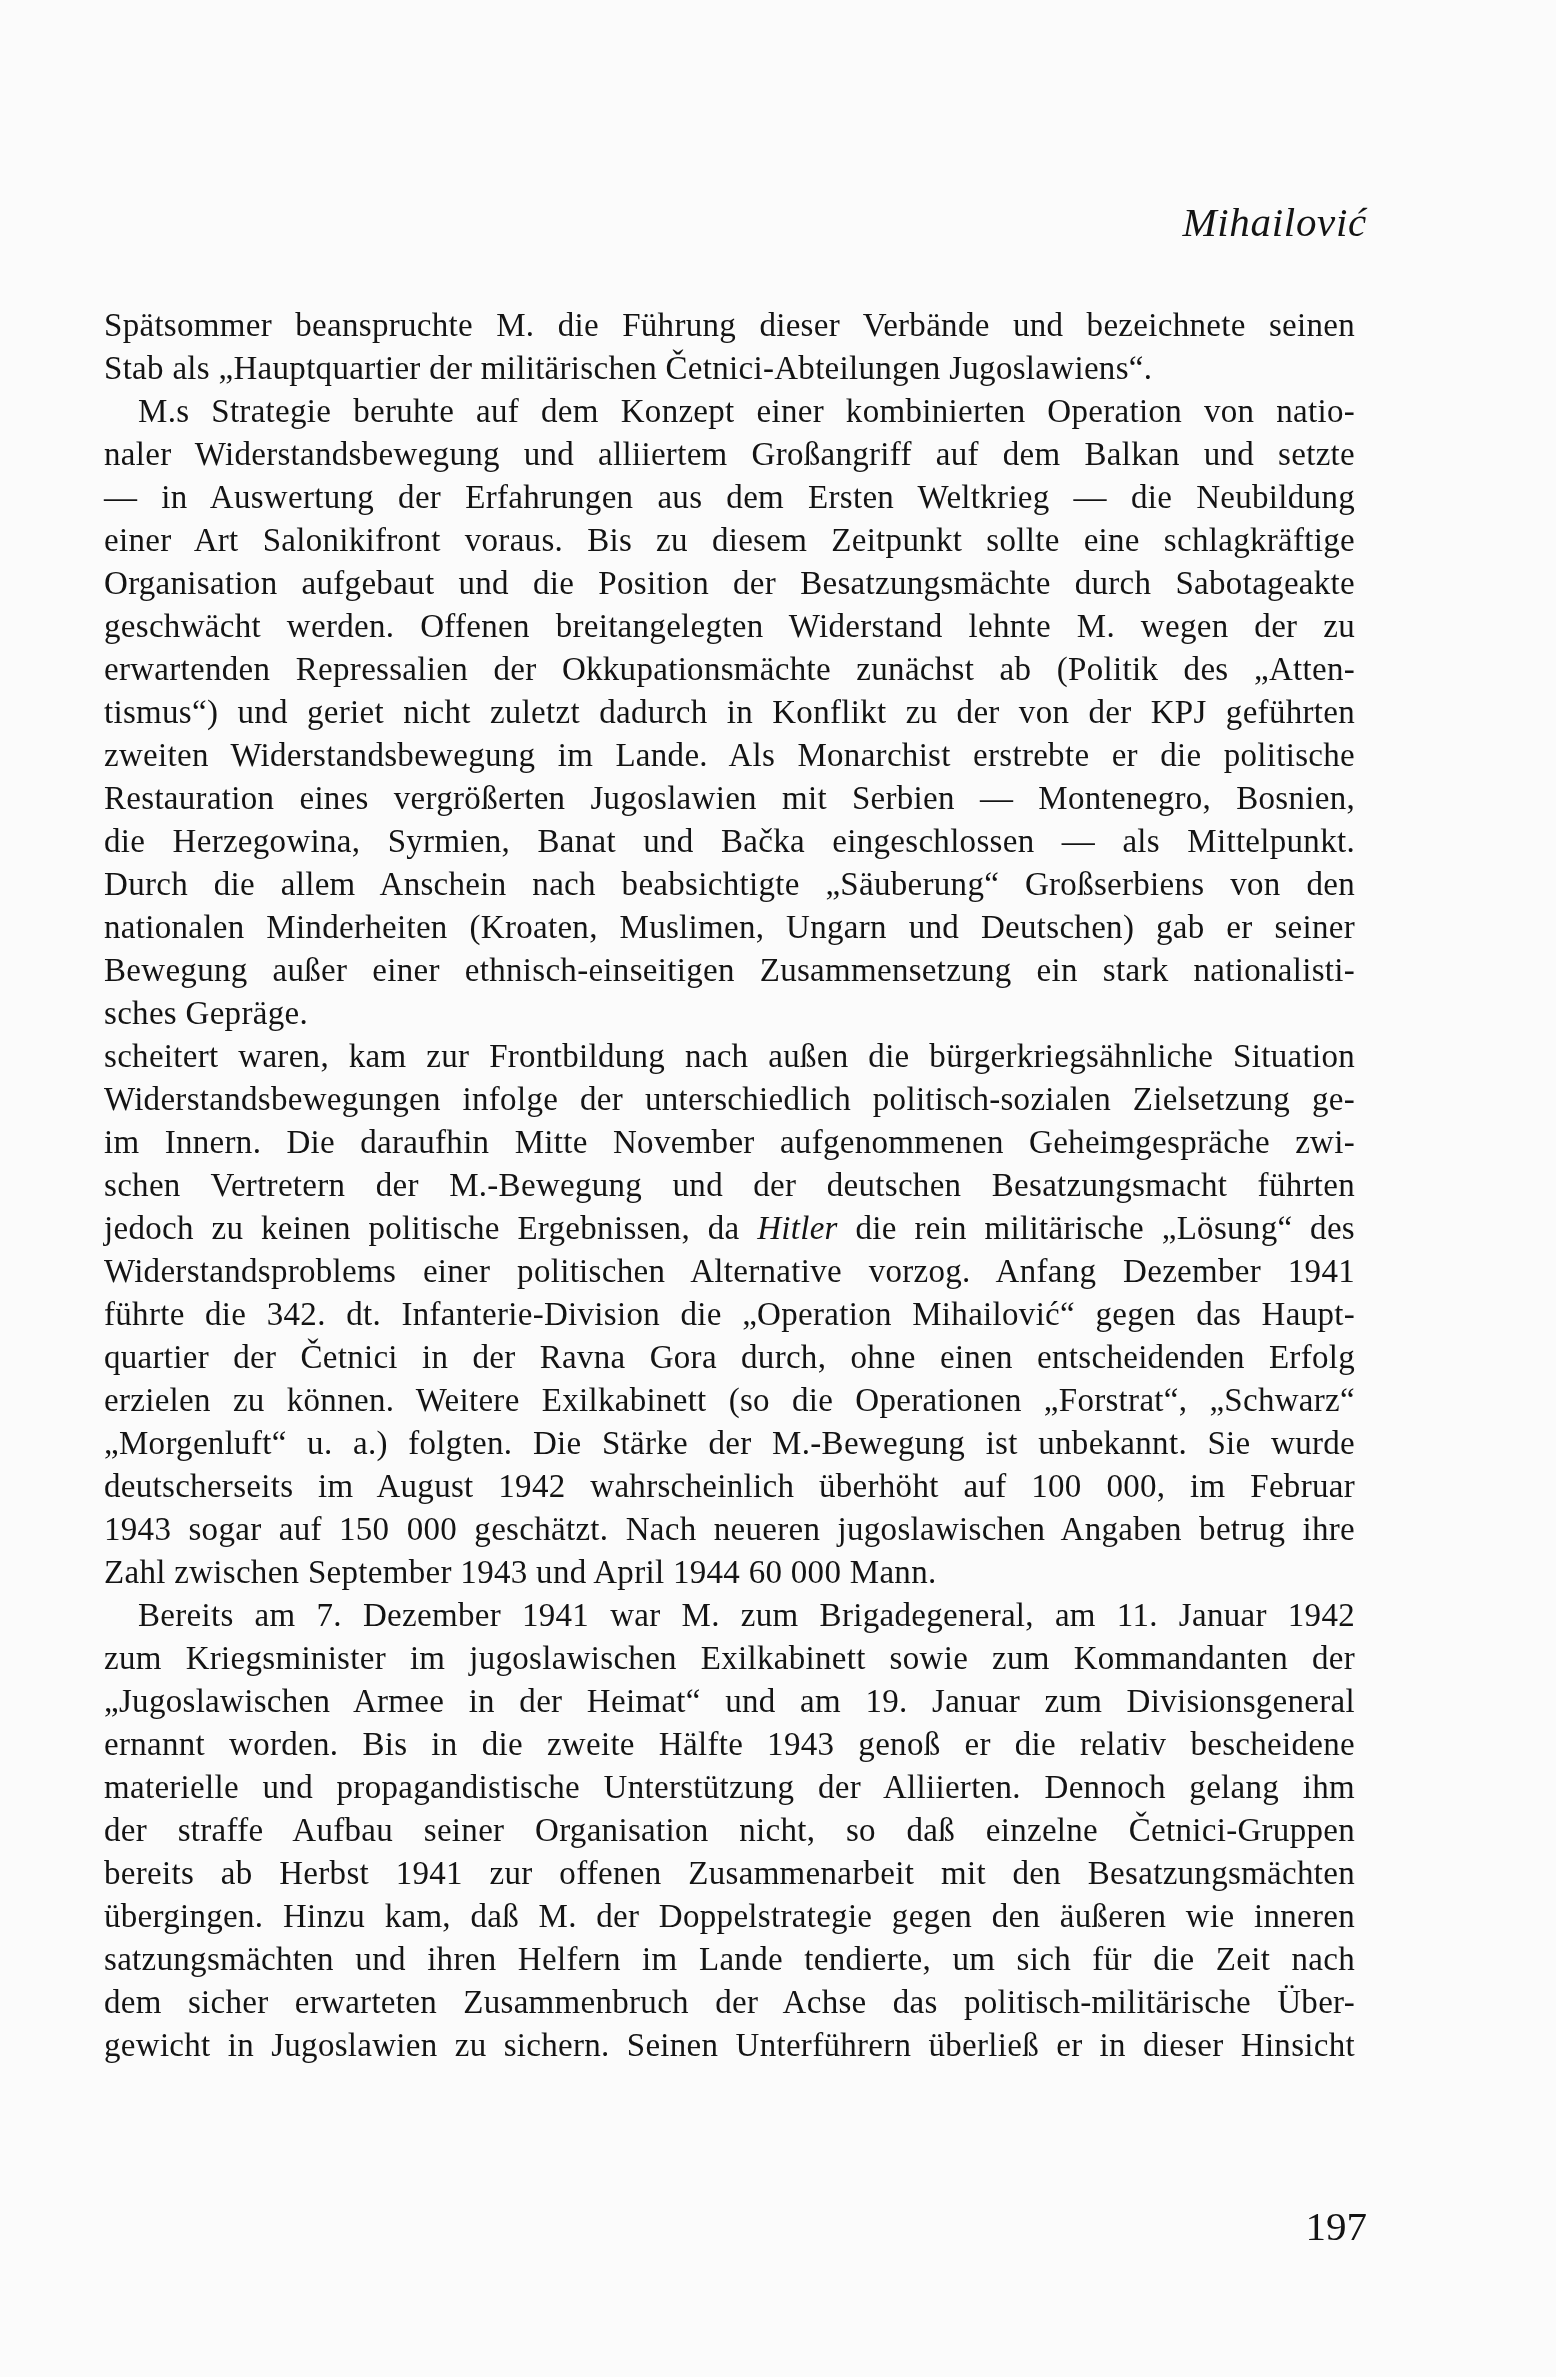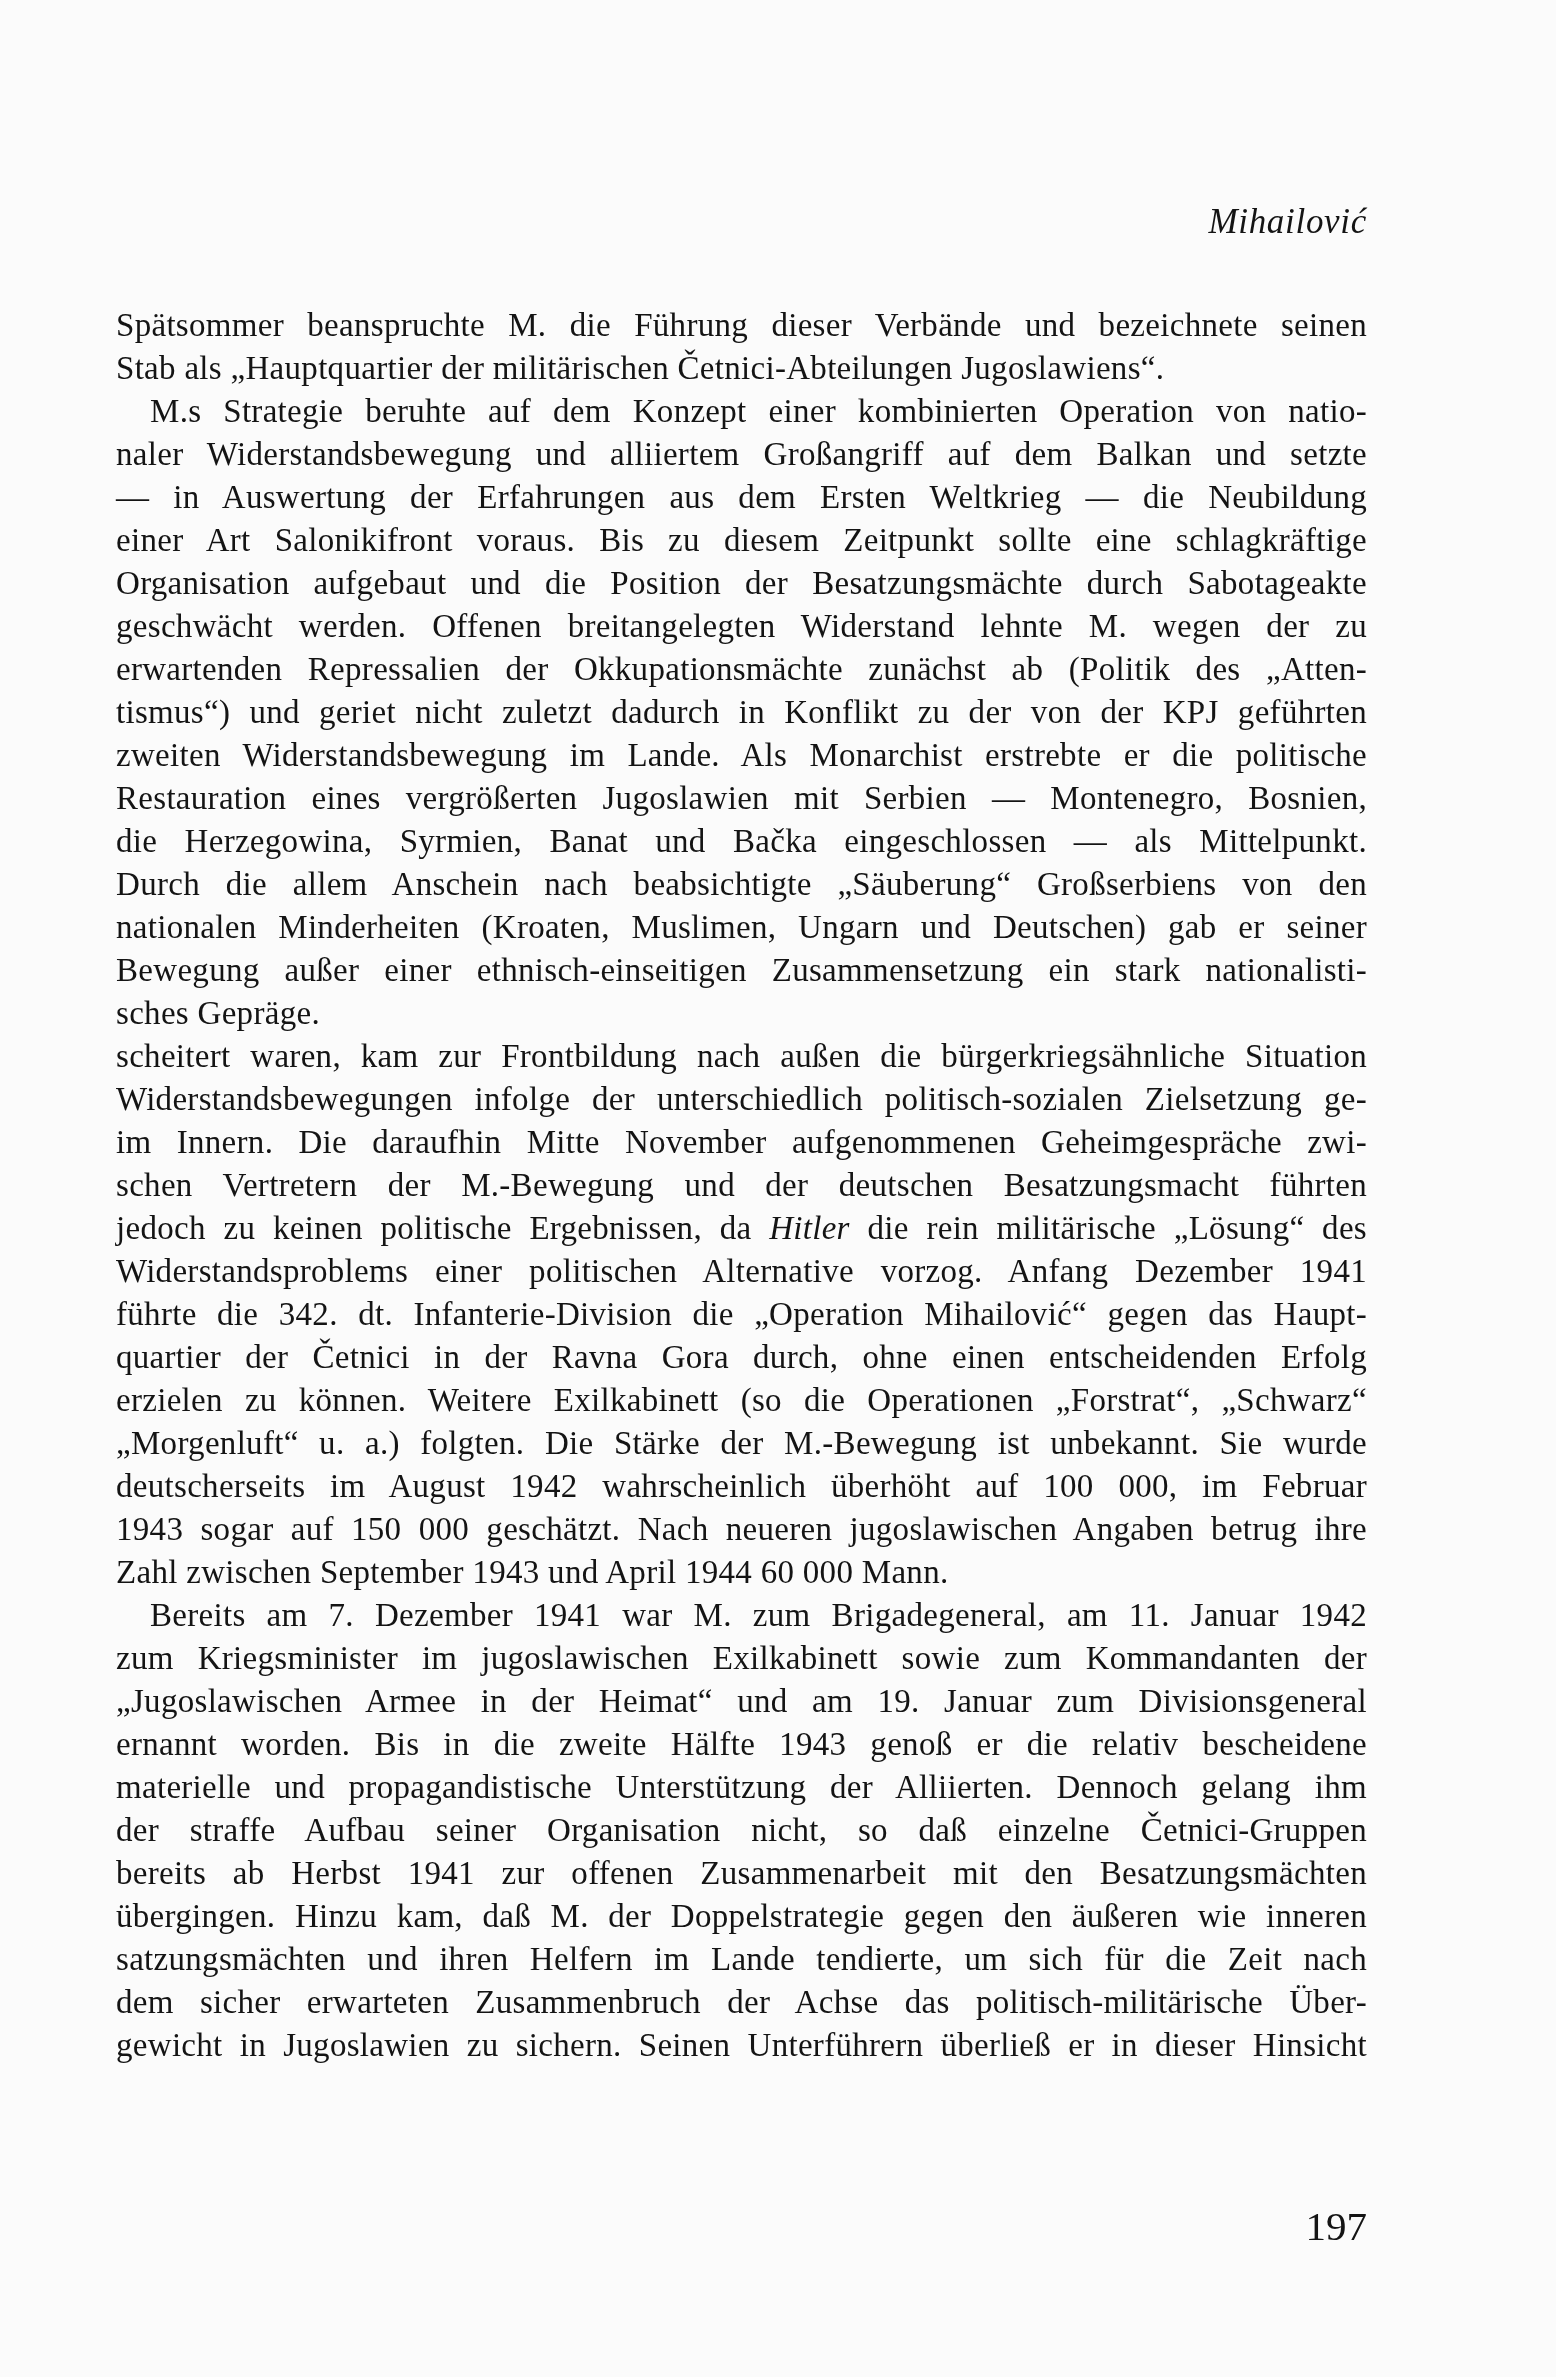--- a/index.html
+++ b/index.html
@@ -13,28 +13,28 @@
     position: relative;
     overflow: hidden;
     color: #141414;
     font-family: "Liberation Serif", "DejaVu Serif", serif;
   }
   .running-head {
     position: absolute;
     top: 196px;
     right: 190px;
     font-style: italic;
-    font-size: 35px;
+    font-size: 41px;
     line-height: 52px;
     letter-spacing: 0.7px;
     text-align: right;
   }
   .text-block {
     position: absolute;
-    left: 116px;
+    left: 104px;
     top: 304px;
     width: 1251px;
   }
   .line {
     display: block;
     height: 43px;
     line-height: 43px;
     font-size: 33px;
     white-space: nowrap;
     text-align: justify;

